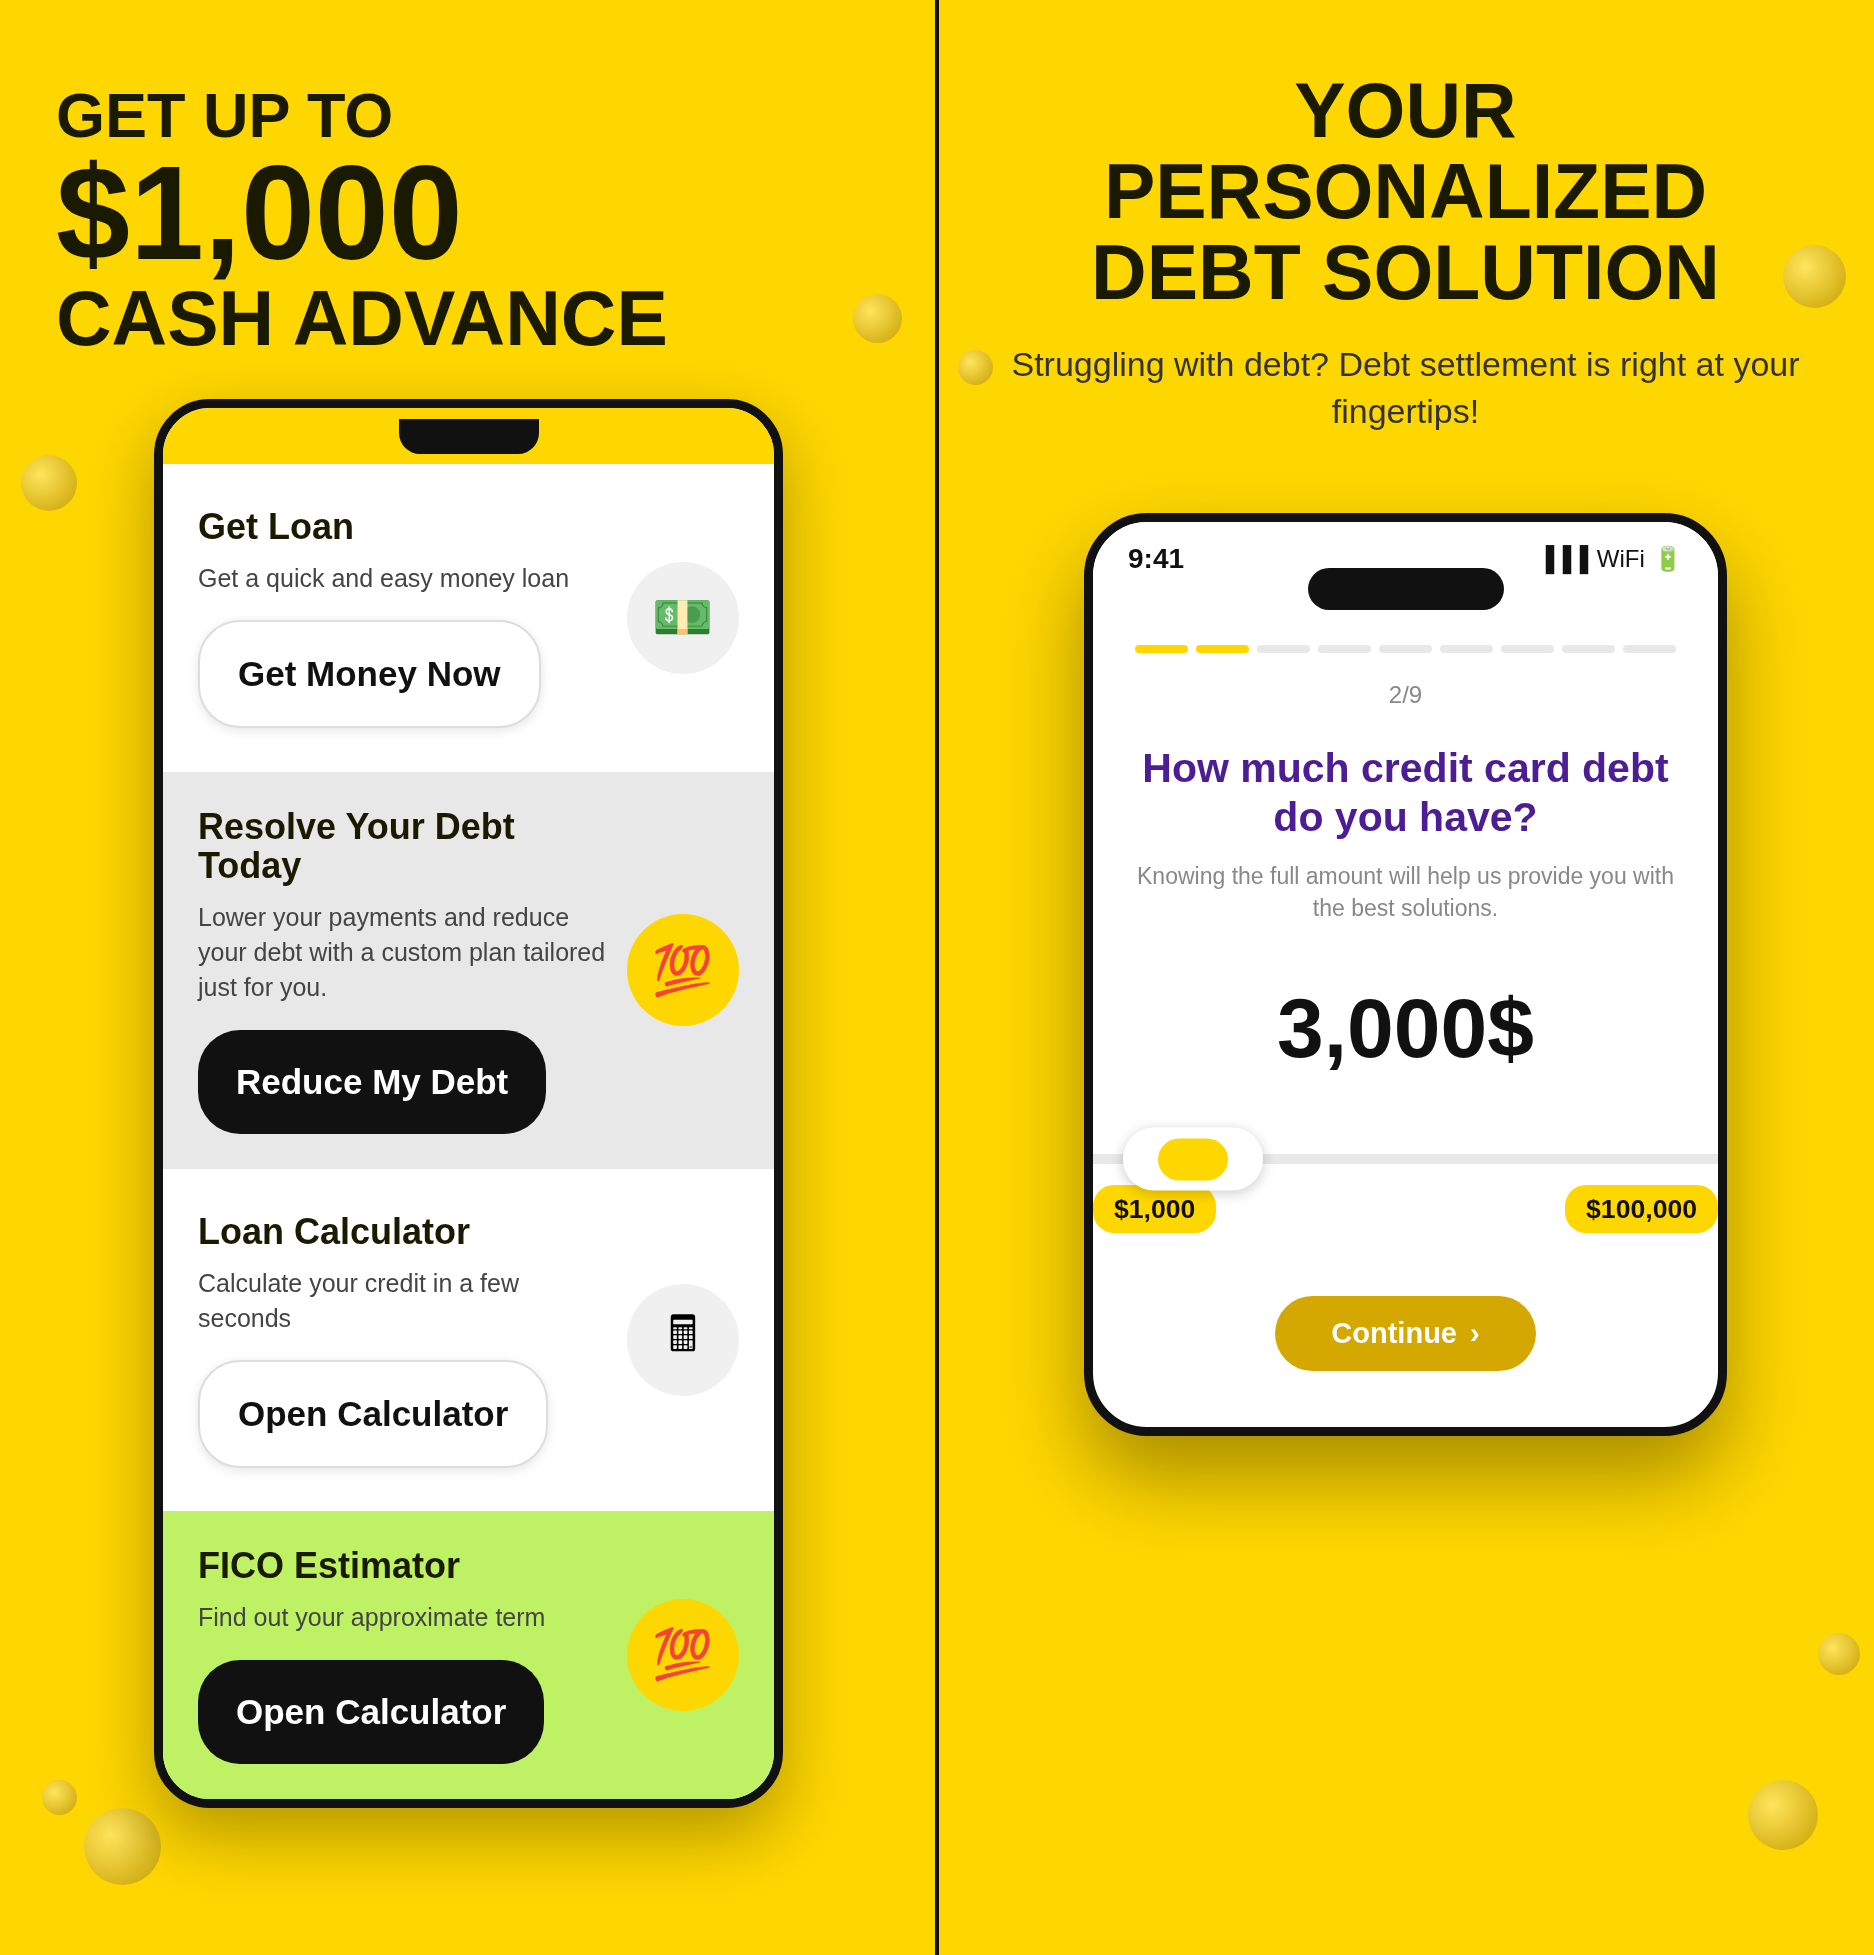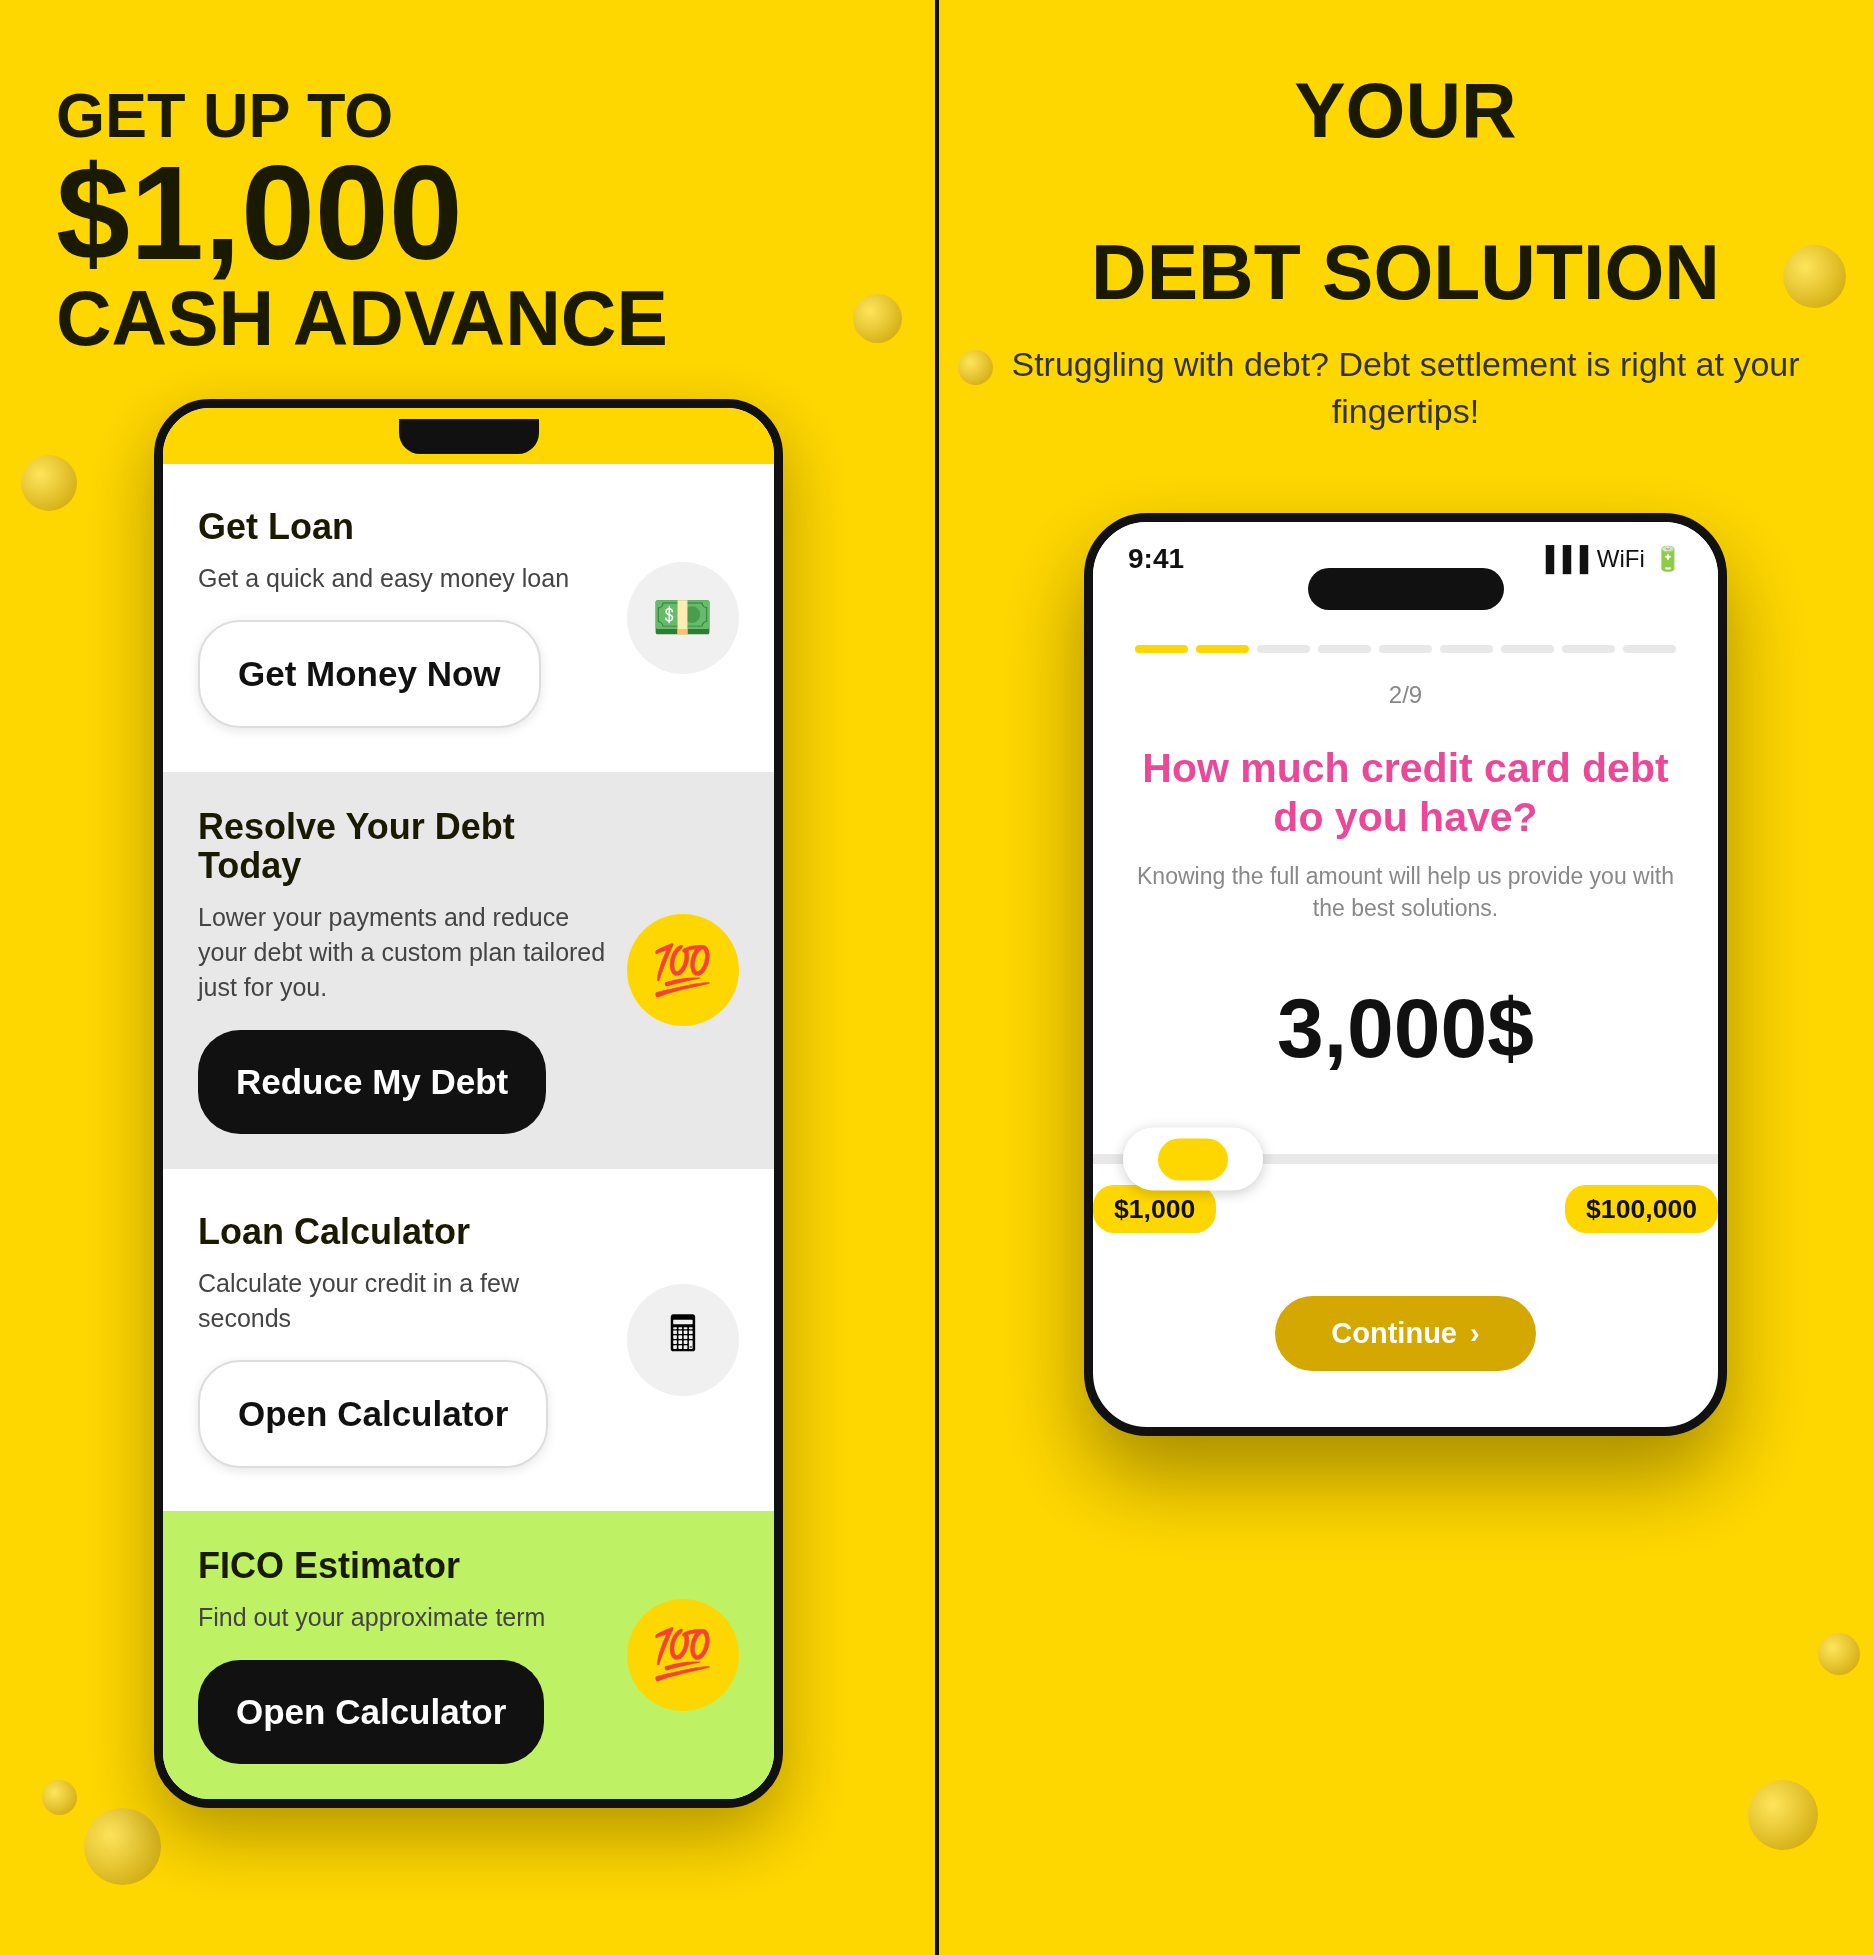--- a/index.html
+++ b/index.html
@@ -322,21 +322,21 @@
     .step-label {
       text-align: center;
       font-size: 24px;
       color: #888;
       margin-bottom: 35px;
     }
 
     .question-title {
       font-size: 41px;
       font-weight: 800;
-      color: #ec4899;
+      color: #4c1d95;
       text-align: center;
       line-height: 1.2;
       margin-bottom: 17.5px;
     }
 
     .question-desc {
       font-size: 23px;
       color: #888;
       text-align: center;
       line-height: 1.4;
@@ -531,21 +531,21 @@
 <div class="right-panel">
 
   <div class="ball ball-right-1"></div>
   <div class="ball ball-right-2"></div>
   <div class="ball ball-right-3"></div>
   <div class="ball ball-right-4"></div>
 
   <div class="right-header">
     <div class="main-title">
       <span>YOUR</span><br>
-      <br>
+      <span>PERSONALIZED</span><br>
       <span>DEBT SOLUTION</span>
     </div>
     <div class="subtitle">Struggling with debt? Debt settlement is right at your fingertips!</div>
   </div>
 
   <div class="phone-right-container">
     <div class="phone-frame-right">
 
       <div class="status-bar">
         <span class="status-time">9:41</span>

